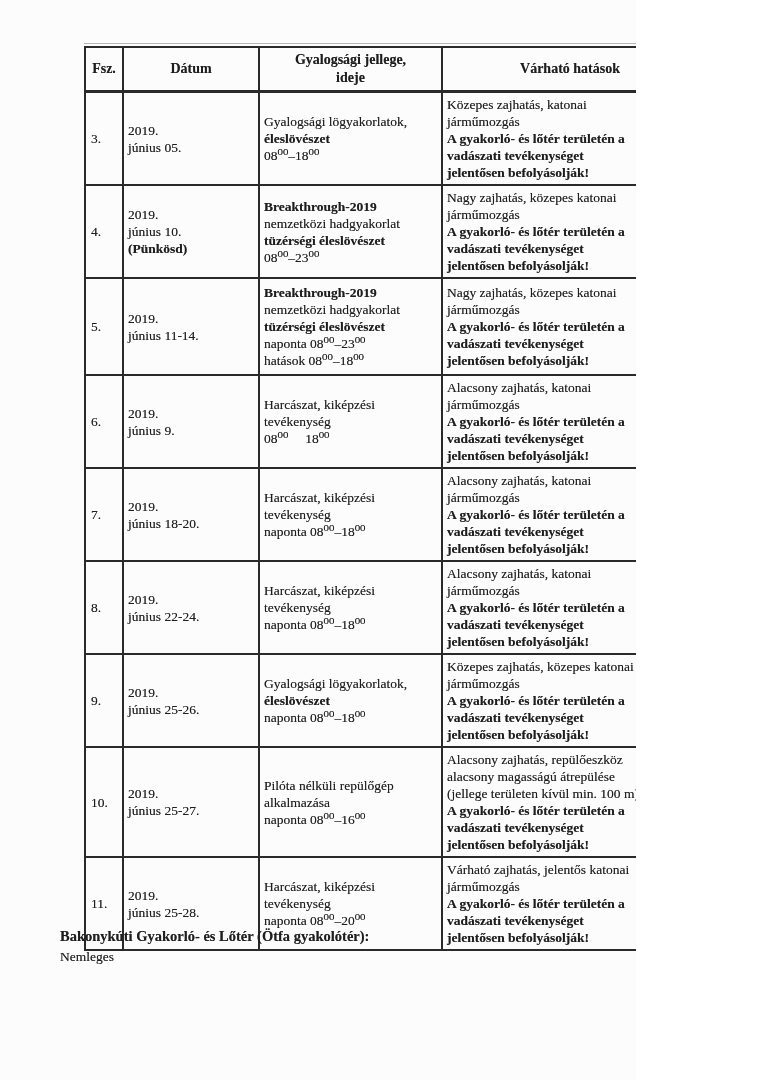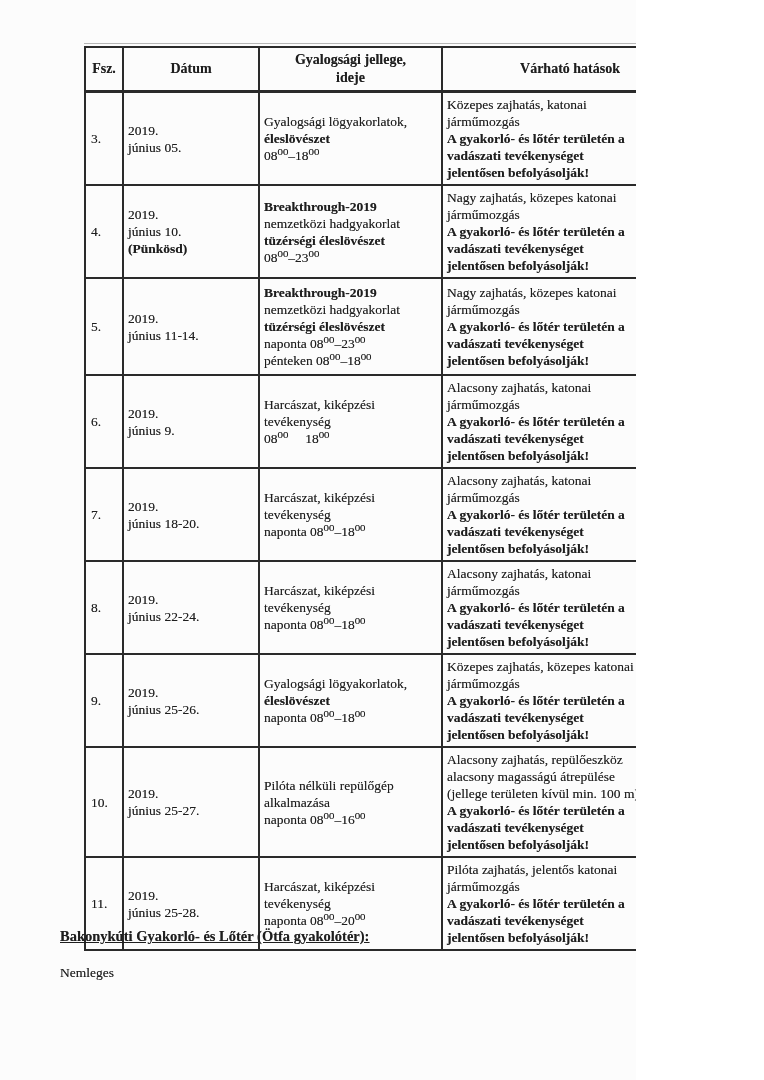--- a/index.html
+++ b/index.html
@@ -63,25 +63,24 @@
   tbody tr:nth-child(8) { height: 109px; }
   tbody tr:nth-child(9) { height: 91px; }
   .footer-block {
     position: absolute;
     left: 60px;
     top: 928px;
   }
   .footer-heading {
     font-size: 14.5px;
     font-weight: bold;
-    text-decoration: underline;
   }
   .footer-text {
     font-size: 13.5px;
-    margin-top: 20px;
+    margin-top: 4px;
   }
   .scan-dot {
     position: absolute;
     left: 687px;
     top: 970px;
     width: 4px;
     height: 3px;
     background: #3a3a3a;
     border-radius: 50%;
   }
@@ -167,21 +166,21 @@
             </td>
             <td>
               <div class="line">2019.</div>
               <div class="line">június 11-14.</div>
             </td>
             <td>
               <div class="line b">Breakthrough-2019</div>
               <div class="line">nemzetközi hadgyakorlat</div>
               <div class="line b">tüzérségi éleslövészet</div>
               <div class="line">naponta 08⁰⁰–23⁰⁰</div>
-              <div class="line">pénteken 08⁰⁰–18⁰⁰</div>
+              <div class="line">hatások 08⁰⁰–18⁰⁰</div>
             </td>
             <td>
               <div class="line">Nagy zajhatás, közepes katonai</div>
               <div class="line">járműmozgás</div>
               <div class="line b">A gyakorló- és lőtér területén a</div>
               <div class="line b">vadászati tevékenységet</div>
               <div class="line b">jelentősen befolyásolják!</div>
             </td>
           </tr>
           <tr>
@@ -297,21 +296,21 @@
             <td>
               <div class="line">2019.</div>
               <div class="line">június 25-28.</div>
             </td>
             <td>
               <div class="line">Harcászat, kiképzési</div>
               <div class="line">tevékenység</div>
               <div class="line">naponta 08⁰⁰–20⁰⁰</div>
             </td>
             <td>
-              <div class="line">Pilóta zajhatás, jelentős katonai</div>
+              <div class="line">Várható zajhatás, jelentős katonai</div>
               <div class="line">járműmozgás</div>
               <div class="line b">A gyakorló- és lőtér területén a</div>
               <div class="line b">vadászati tevékenységet</div>
               <div class="line b">jelentősen befolyásolják!</div>
             </td>
           </tr>
         </tbody>
     </table>
   </div>
 

